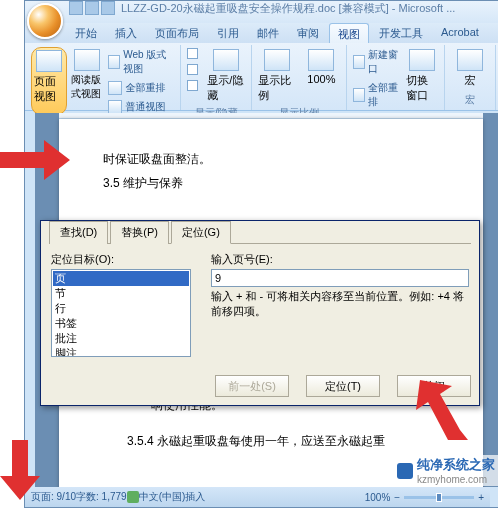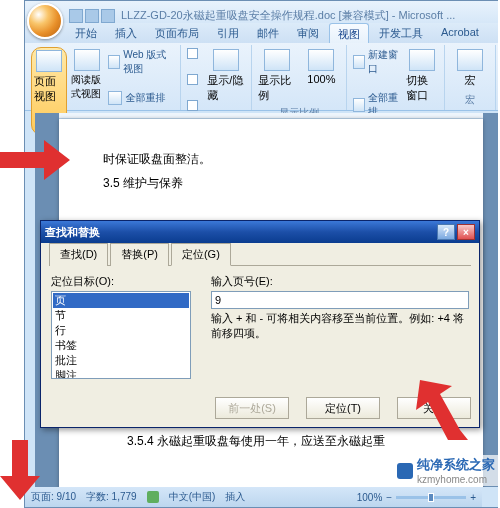--- a/index.html
+++ b/index.html
@@ -1,35 +1,35 @@
 <!DOCTYPE html>
 <html><head>
 <meta charset="utf-8">
 <style>
 *{margin:0;padding:0;box-sizing:border-box;font-family:"Microsoft YaHei","SimSun",sans-serif}
 body{width:500px;height:508px;background:#fff;position:relative;overflow:hidden;font-size:11px}
 .win{position:absolute;left:24px;top:0;width:474px;height:508px;background:#cfe4f7;border:1px solid #6b8eb3;border-right:none}
-.titlebar{height:22px;background:linear-gradient(#e8f2fc,#d6e7f8);display:flex;align-items:flex-end;padding:0 4px;gap:6px}
+.titlebar{height:22px;background:linear-gradient(#e8f2fc,#d6e7f8);display:flex;align-items:flex-start;padding:0 4px;gap:6px}
 .orb{position:absolute;left:2px;top:2px;width:36px;height:36px;border-radius:50%;background:radial-gradient(circle at 30% 30%,#fff,#f9c56a 30%,#e8902a 60%,#b55d0f);z-index:5;border:2px solid #fff;box-shadow:0 1px 3px rgba(0,0,0,.4)}
 .qat{margin-left:40px;display:flex;gap:2px}
 .qat span{width:14px;height:14px;background:#a9c9e8;border:1px solid #7fa8d0}
 .title{flex:1;color:#5b7ea6;font-size:11px;white-space:nowrap;overflow:hidden}
 .tabs{height:20px;background:linear-gradient(#dcebf9,#cde0f4);display:flex;padding-left:42px;gap:2px}
 .tab{padding:3px 8px 0;color:#2b5a8f;cursor:default}
 .tab.active{background:linear-gradient(#f7fbff,#e7f1fb);border:1px solid #9ac2e8;border-bottom:none;border-radius:3px 3px 0 0;color:#15428b}
 .ribbon{height:68px;background:linear-gradient(#eaf3fc,#d4e6f8);border-bottom:1px solid #9ac2e8;display:flex;padding:2px 2px 0}
 .group{border-right:1px solid #b8d4ee;padding:2px 4px;display:flex;flex-direction:column}
 .group-body{flex:1;display:flex;gap:2px}
 .group-label{text-align:center;color:#5b7ea6;font-size:10px;padding:1px 0}
 .bigbtn{width:42px;display:flex;flex-direction:column;align-items:center;gap:2px;padding:2px}
 .bigbtn.active{background:linear-gradient(#ffe9a8,#ffca5a);border:1px solid #e0a030;border-radius:10px}
 .bigicon{width:26px;height:22px;background:linear-gradient(#fff,#cfe4f7);border:1px solid #8fb6dc}
 .smallbtn{display:flex;align-items:center;gap:3px;padding:1px 2px;font-size:10px;color:#2b5a8f}
 .sicon{width:14px;height:14px;background:linear-gradient(#fff,#cfe4f7);border:1px solid #8fb6dc}
-.col{display:flex;flex-direction:column;gap:13px}
+.col{display:flex;flex-direction:column;gap:3px}
 .chk{width:11px;height:11px;border:1px solid #7fa8d0;background:#fff;display:inline-block;margin-right:3px}
 .doc{position:absolute;left:10px;right:0;top:112px;bottom:20px;background:#6b8eb3;overflow:hidden}
 .page{position:absolute;left:24px;top:6px;width:424px;height:600px;background:#fff;box-shadow:0 0 4px rgba(0,0,0,.3)}
 .pagepad{padding:28px 44px 10px;font-size:12px;line-height:2;font-family:SimSun,serif}
 .ruler{position:absolute;left:24px;top:0;width:424px;height:6px;background:#eef5fc;border-bottom:1px solid #bcd6ee}
 .dialog{position:absolute;left:40px;top:220px;width:440px;background:#f0eee2;border:1px solid #0a246a;box-shadow:2px 2px 6px rgba(0,0,0,.4);z-index:20}
 .dlgtitle{height:22px;background:linear-gradient(#3b78d8,#1c4fa8 50%,#0a3c8f);color:#fff;display:flex;align-items:center;padding:0 4px;font-size:11px;font-weight:bold}
 .dlgtitle .sp{flex:1}
 .dlgbtn{width:18px;height:16px;background:linear-gradient(#f8c8c8,#e05050);border:1px solid #a03030;margin-left:2px;display:flex;align-items:center;justify-content:center;color:#fff;font-size:10px}
 .dlgbtn.help{background:linear-gradient(#d8e8fa,#7aa8e0);border-color:#4a78b0}
@@ -42,21 +42,21 @@
 .dl label,.dr label{font-size:11px;display:block;margin-bottom:2px}
 .listbox{width:140px;height:88px;border:1px solid #7f9db9;background:#fff;font-size:11px;padding:1px;overflow:hidden}
 .listbox div{padding:0 2px}
 .listbox div.sel{background:#316ac5;color:#fff}
 .dr{flex:1}
 .inp{width:100%;height:18px;border:1px solid #7f9db9;background:#fff;padding:0 3px;font-size:11px}
 .hint{font-size:11px;margin-top:2px;line-height:1.4}
 .dbtns{display:flex;justify-content:flex-end;gap:17px;margin-top:10px}
 .btn{min-width:74px;height:22px;border:1px solid #aca899;background:linear-gradient(#fff,#eceadb);font-size:11px;display:flex;align-items:center;justify-content:center}
 .btn.dis{color:#aca899}
-.status{position:absolute;left:0;right:16px;bottom:0;height:20px;background:linear-gradient(#d4e6f8,#bcd6ee);display:flex;align-items:center;padding:0 6px;gap:10px;font-size:10px;color:#2b5a8f}
+.status{position:absolute;left:0;right:8px;bottom:0;height:20px;background:linear-gradient(#d4e6f8,#bcd6ee);display:flex;align-items:center;padding:0 6px;gap:0;font-size:10px;color:#2b5a8f}
 .status .sp{flex:1}
 .zoom{display:flex;align-items:center;gap:4px}
 .zbar{width:70px;height:3px;background:#9ac2e8;position:relative}
 .zthumb{position:absolute;left:32px;top:-3px;width:6px;height:9px;background:#5b8abf;border:1px solid #fff}
 .arrow{position:absolute;z-index:40}
 .arrow svg{display:block}
 .wm{position:absolute;right:2px;bottom:22px;display:flex;align-items:center;gap:4px;color:#2a68b4;font-size:13px;z-index:50;background:rgba(255,255,255,.7);padding:1px 3px}
 .wmicon{width:16px;height:16px;background:#2a68b4;border-radius:3px}
 </style>
 </head>
@@ -205,26 +205,20 @@
       <span>−</span>
       <div class="zbar">
           <div class="zthumb"></div>
         </div>
       <span>+</span>
     </div>
   </div>
 </div>
 
 <div class="dialog">
-  <div class="dlgtitle">
-    <span>查找和替换</span>
-    <span class="sp"></span>
-    <div class="dlgbtn help">?</div>
-    <div class="dlgbtn">×</div>
-  </div>
   <div class="dlgbody">
     <div class="dtabs">
       <div class="dtab">查找(D)</div>
       <div class="dtab">替换(P)</div>
       <div class="dtab active">定位(G)</div>
     </div>
     <div class="dcontent">
       <div class="dl">
         <label>定位目标(O):</label>
         <div class="listbox">

